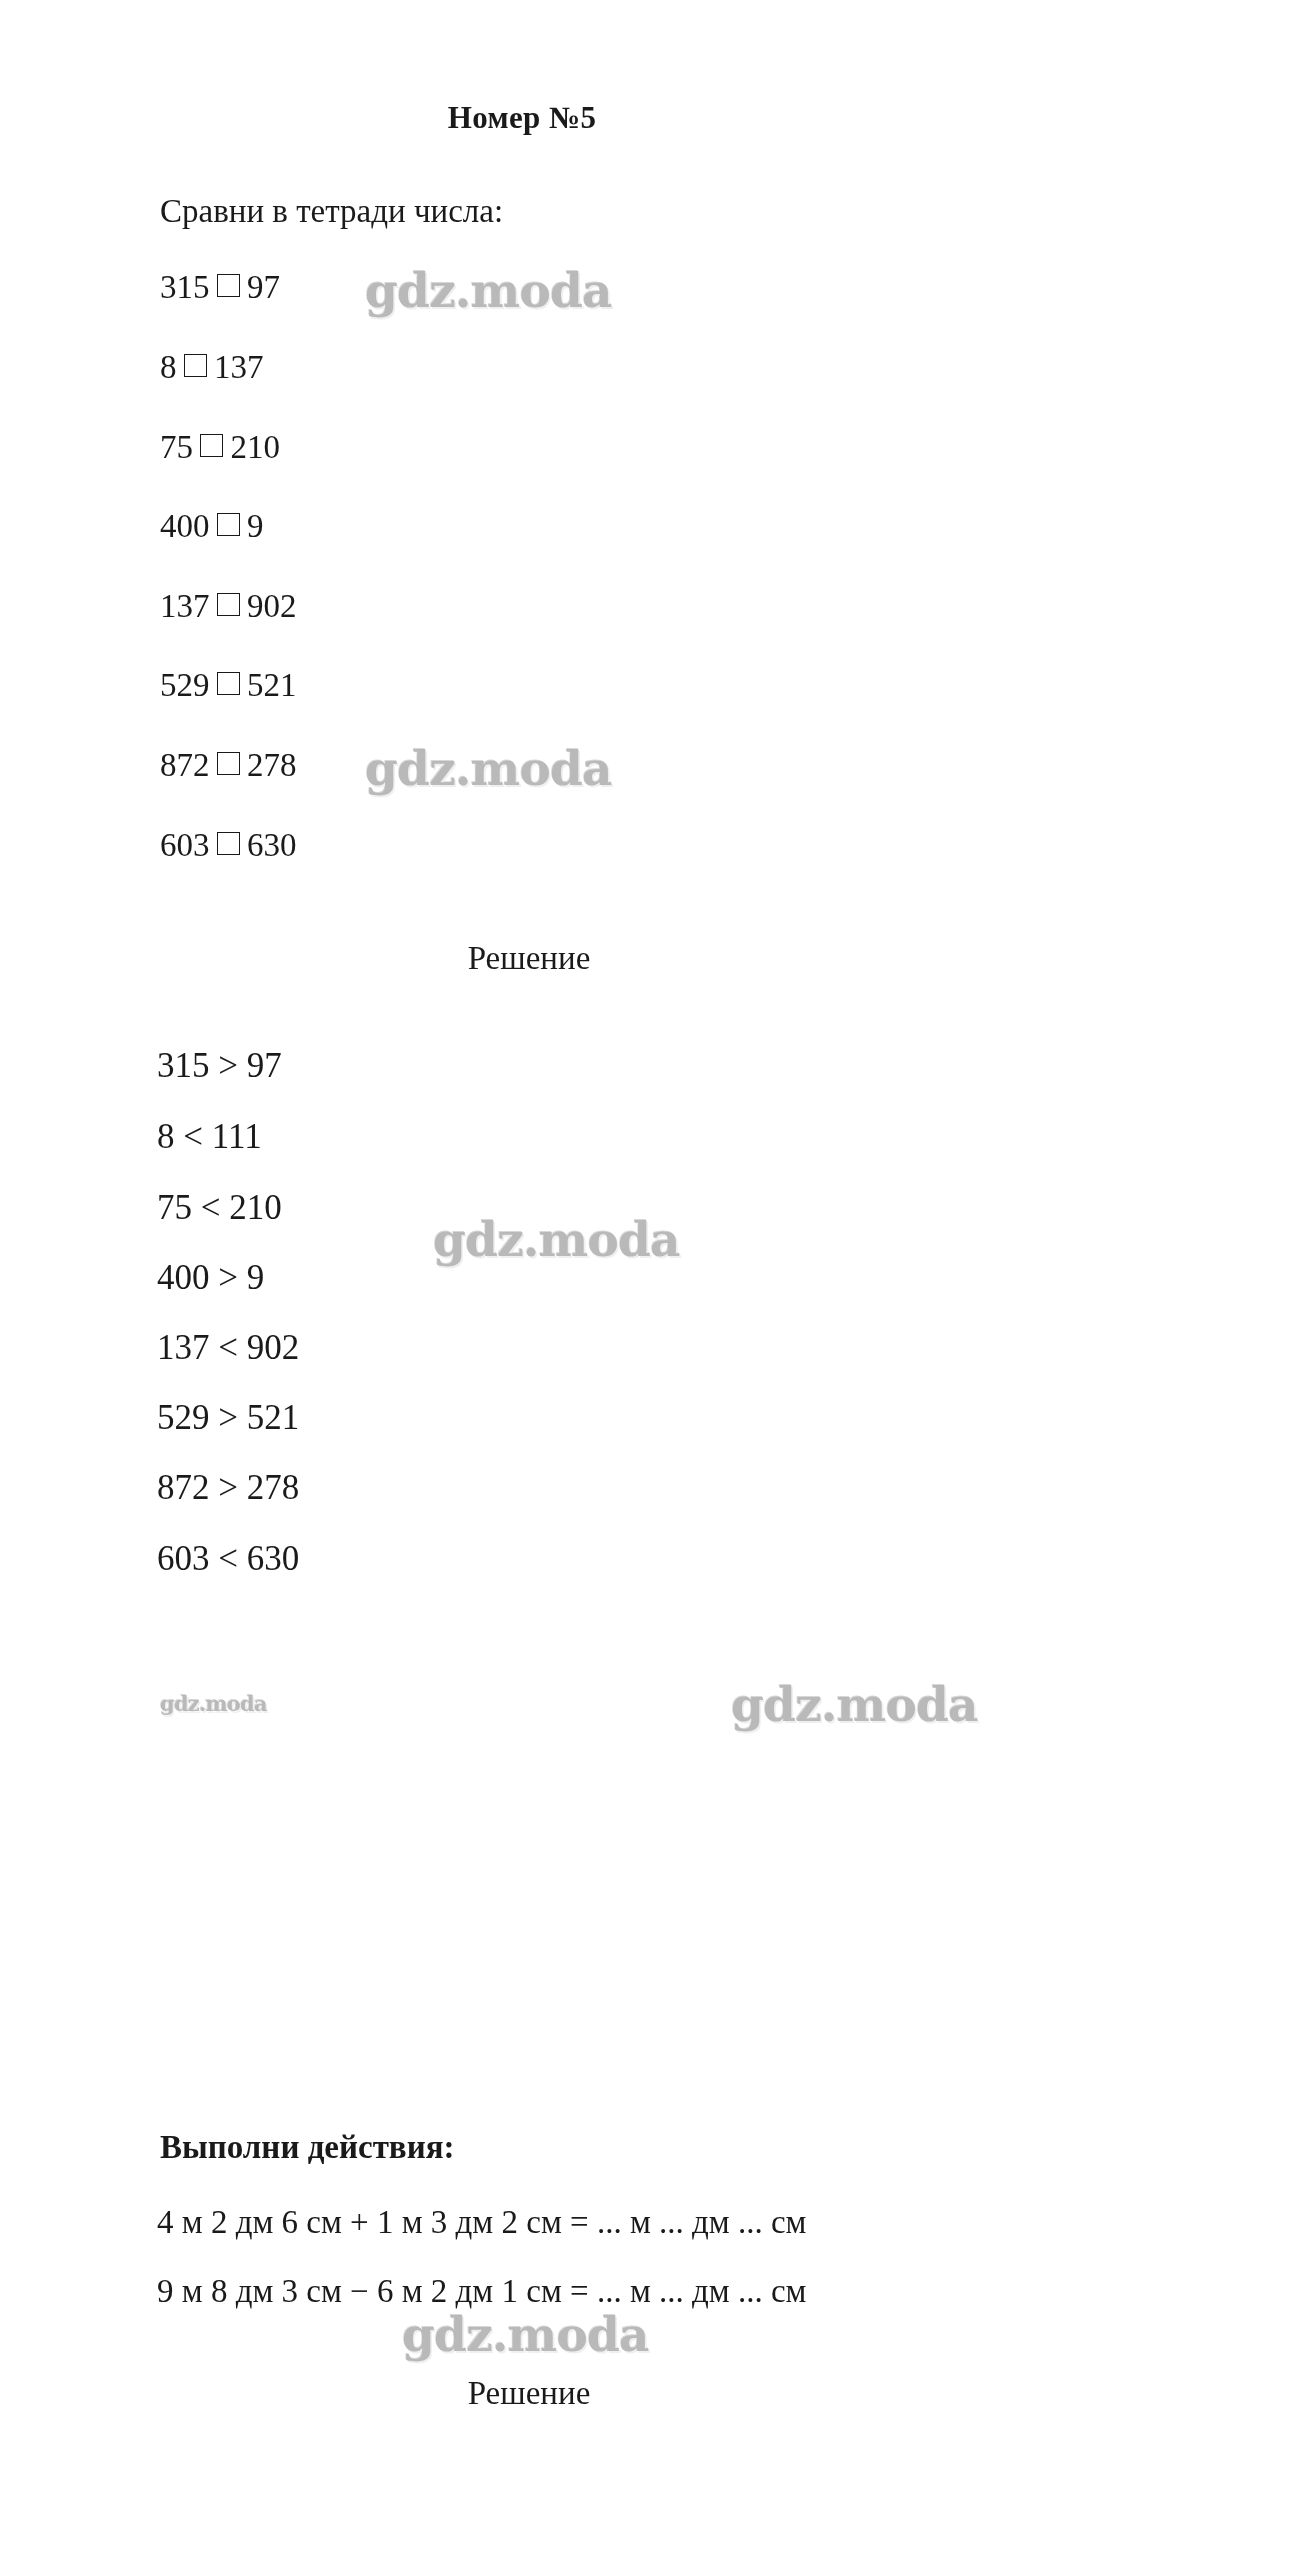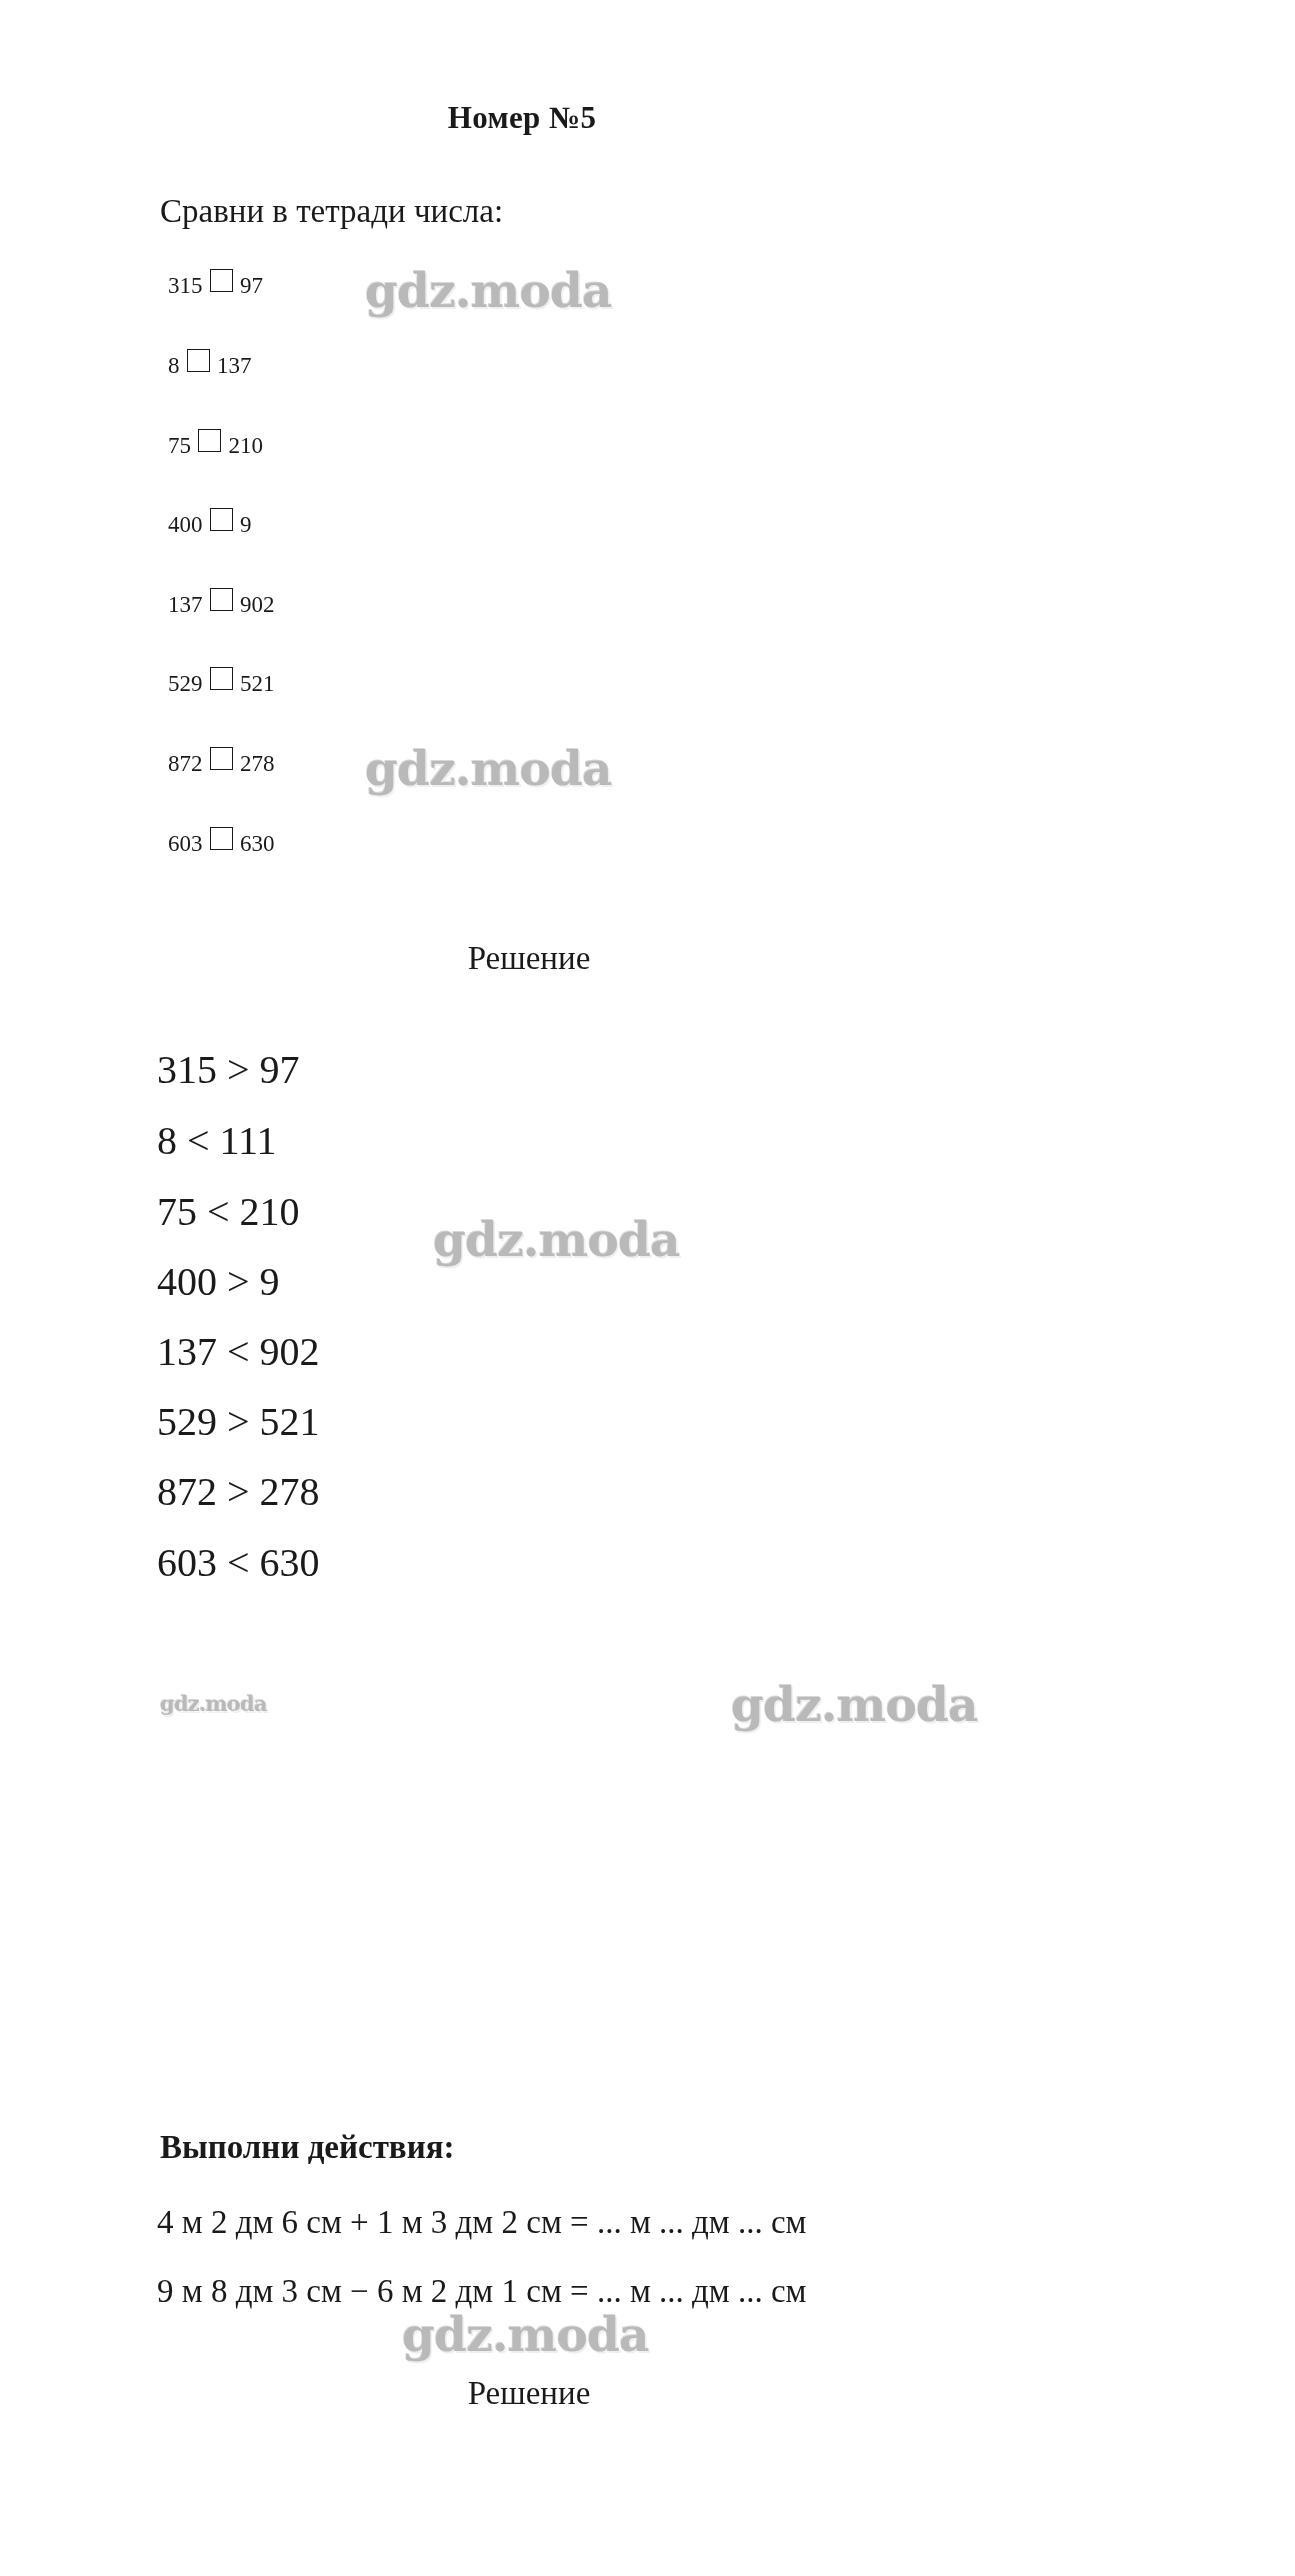--- a/index.html
+++ b/index.html
@@ -33,23 +33,22 @@
 
   .task-intro {
     position: absolute;
     left: 160px;
     font-size: 33px;
   }
 
   .cmp-line {
     position: absolute;
     left: 160px;
-    font-size: 23px;
+    font-size: 33px;
     white-space: nowrap;
-    margin-left: 8px;
   }
 
   .cmp-box {
     display: inline-block;
     width: 21px;
     height: 21px;
     border: 1.6px solid #1a1a1a;
     vertical-align: 0.8px;
     margin: 0 7.3px;
   }
@@ -58,21 +57,21 @@
     position: absolute;
     width: 100%;
     text-align: center;
     font-size: 33px;
     padding-left: 7px;
   }
 
   .ans-line {
     position: absolute;
     left: 157px;
-    font-size: 40px;
+    font-size: 35px;
     white-space: nowrap;
   }
 
   .act-line {
     position: absolute;
     left: 157px;
     font-size: 33px;
     white-space: nowrap;
   }
 

